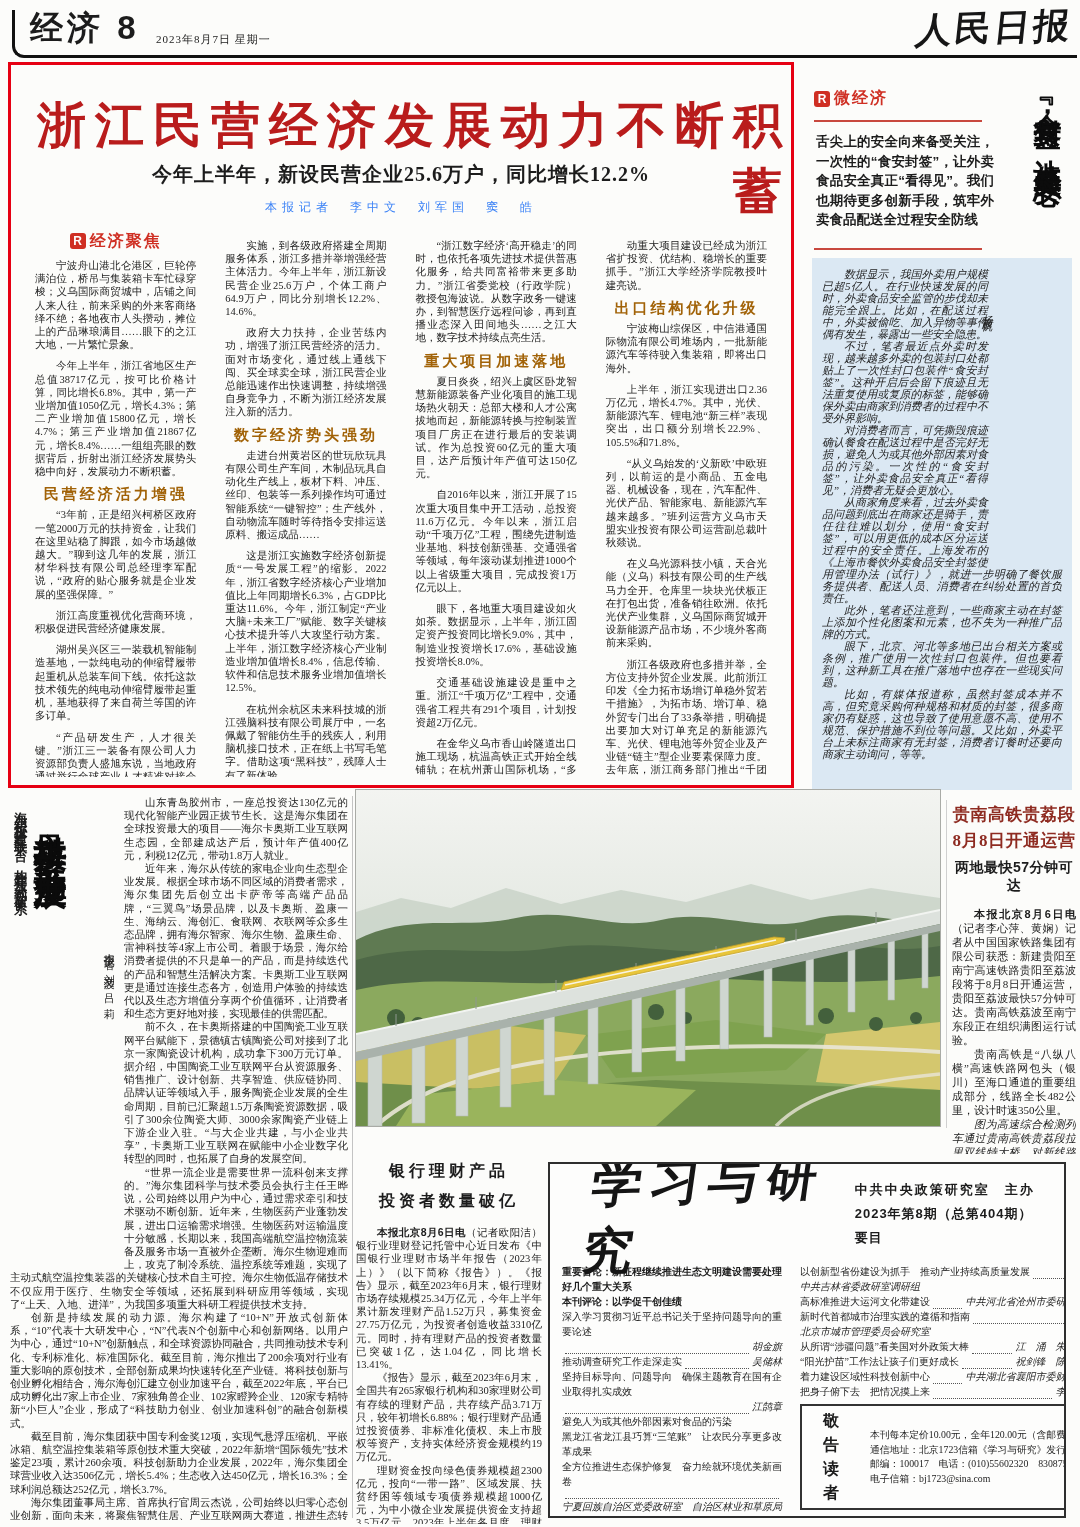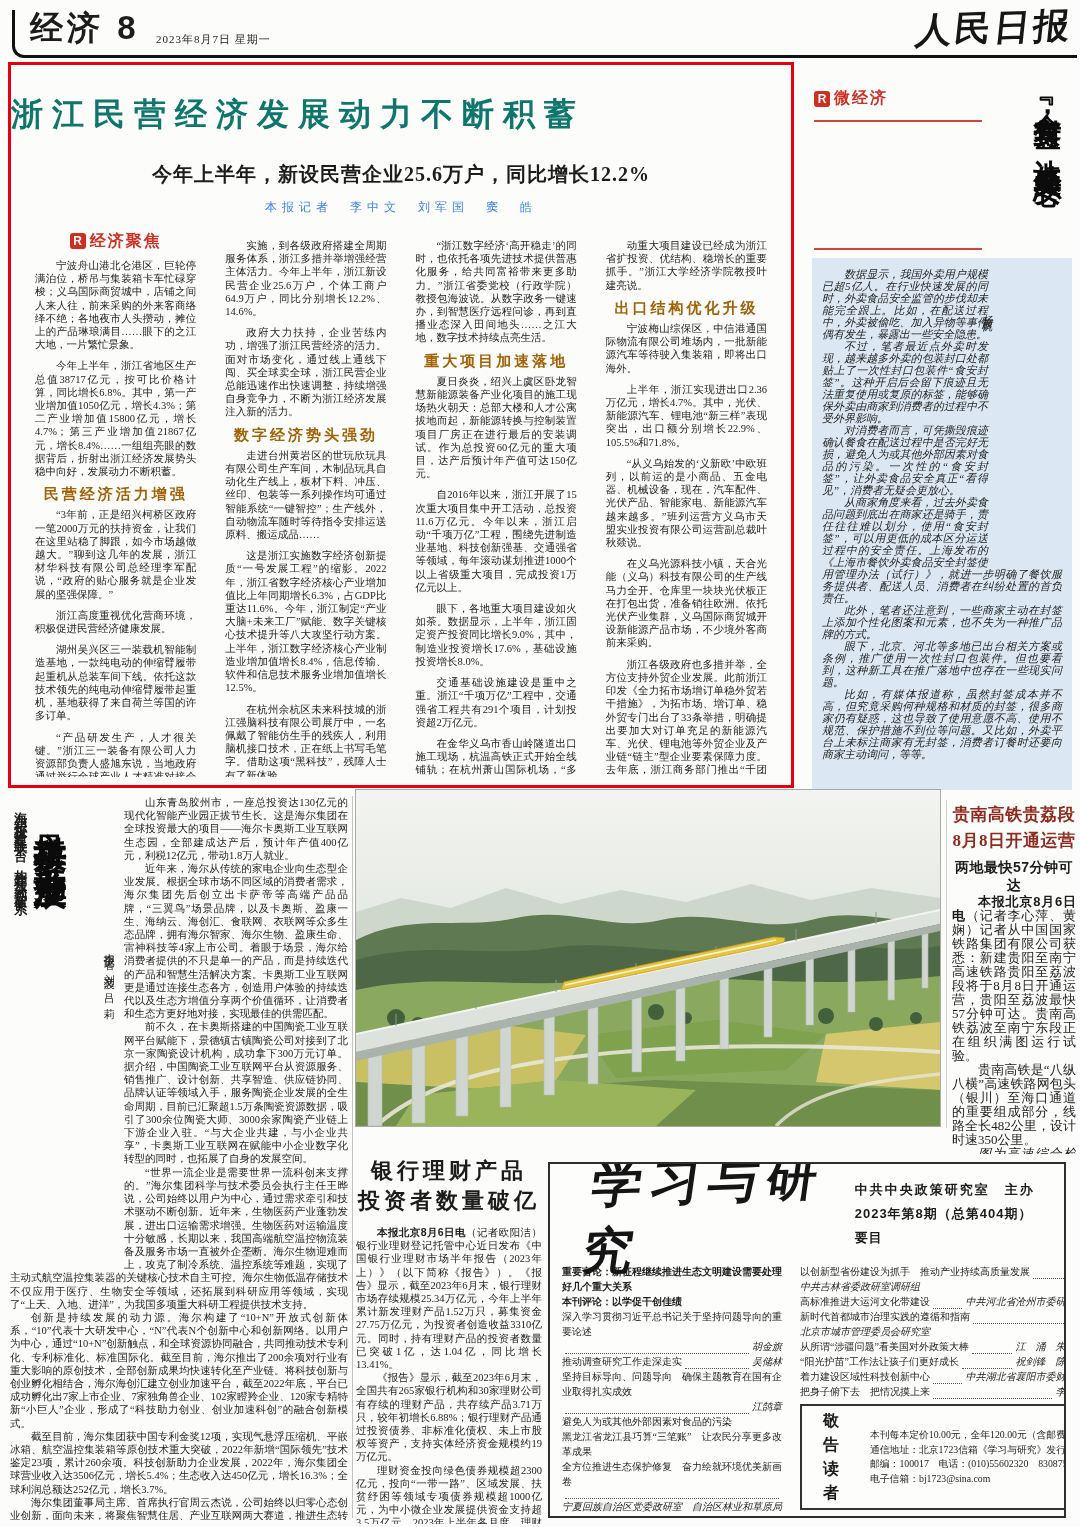--- a/index.html
+++ b/index.html
@@ -12,22 +12,22 @@
   #header{position:absolute;left:4px;top:0;width:1080px;height:58px;}
   #hdr-rule{position:absolute;left:8px;top:10px;width:1062px;height:45px;
             border-left:3px solid #111;border-bottom:3px solid #111;border-bottom-left-radius:12px;}
   #hdr-section{position:absolute;left:26px;top:6px;font-size:33px;font-weight:700;letter-spacing:4px;}
   #hdr-date{position:absolute;left:152px;top:32px;font-size:11px;letter-spacing:1px;color:#222;}
   #masthead{position:absolute;right:12px;top:4px;font-size:36px;font-weight:900;letter-spacing:3px;
             transform:skewX(-8deg) rotate(-2deg);color:#161616;}
 
   
   #main-box{position:absolute;left:8px;top:62px;width:780px;height:720px;border:3px solid #e60012;background:#fcfcfa;}
-  #main-headline{position:absolute;left:0;top:28px;width:100%;text-align:left;
-                 font-size:32px;font-weight:900;letter-spacing:9px;color:#0f766e;}
+  #main-headline{position:absolute;left:0;top:28px;width:100%;text-align:right;
+                 font-size:49px;font-weight:900;letter-spacing:9px;color:#b91c1c;}
   #main-subtitle{position:absolute;left:0;top:96px;width:100%;text-align:center;
                  font-size:20px;font-weight:700;letter-spacing:1px;}
   #main-byline{position:absolute;left:0;top:134px;width:100%;text-align:center;
                font-size:12px;letter-spacing:5px;color:#3b82f6;}
   #main-cols{position:absolute;left:16px;right:16px;top:166px;bottom:8px;display:flex;gap:13px;overflow:hidden;}
   .mcol{flex:1 1 0;overflow:hidden;font-size:10.5px;line-height:13.2px;text-align:justify;}
   .mcol .para{margin:8px;text-indent:2em;}
   .subhead{margin:9px 0 8px;text-align:center;font-size:15px;font-weight:700;letter-spacing:3px;color:#a16207;}
   .col-label{display:flex;justify-content:center;align-items:center;gap:4px;margin:2px 0 10px;}
   .rbox{display:inline-block;width:16px;height:16px;background:#cf2f23;color:#fff;border-radius:3px;
@@ -75,27 +75,27 @@
 
   
   #photo{position:absolute;left:356px;top:790px;width:584px;height:336px;outline:1px solid #a9aba6;overflow:hidden;}
   #photo svg{display:block;}
 
   
   #guinan{position:absolute;left:952px;top:802px;width:124px;height:352px;overflow:hidden;}
   #guinan-title{font-size:17px;font-weight:800;line-height:26px;text-align:center;color:#8e2b21;letter-spacing:0.5px;}
   #guinan-subtitle{margin-top:5px;text-align:center;font-size:14px;font-weight:600;letter-spacing:0.5px;
                    font-family:"Liberation Sans","DejaVu Sans",sans-serif;}
-  #guinan-body{font-size:13px;line-height:14px;text-align:justify;}
+  #guinan-body{margin-top:12px;font-size:11px;line-height:14px;text-align:justify;}
   #guinan-body .para{margin:0;text-indent:2em;}
   .lead{font-weight:700;font-family:"Liberation Sans","DejaVu Sans",sans-serif;font-style:normal;}
 
   
   #bank{position:absolute;left:356px;top:1156px;width:186px;height:368px;overflow:hidden;}
-  #bank-title{font-size:22px;font-weight:800;line-height:30px;text-align:center;letter-spacing:4px;
+  #bank-title{font-size:16px;font-weight:800;line-height:30px;text-align:center;letter-spacing:4px;
               font-family:"Liberation Sans","DejaVu Sans",sans-serif;}
   #bank-body{margin-top:10px;font-size:10.5px;line-height:13.2px;text-align:justify;}
   #bank-body .para{margin:0;text-indent:2em;}
 
   
   #study{position:absolute;left:548px;top:1162px;width:518px;height:356px;border:2px solid #2e2e2e;
          box-sizing:border-box;background:#fdfdfc;padding:6px 12px;overflow:hidden;}
   #study-head{display:flex;align-items:center;height:88px;}
   #study-brand{font-size:50px;font-weight:900;letter-spacing:8px;transform:skewX(-10deg) rotate(-2deg);
                color:#151515;margin-left:26px;}
@@ -179,20 +179,21 @@
         </div>
     </div>
   </div>
 
   <div id="micro">
     <div id="micro-label">
       <span class="rbox">R</span>
       <span class="label-text">微经济</span>
     </div>
     <div id="micro-rule1" class="micro-rule"></div>
+    <div id="micro-summary" class="hei">舌尖上的安全向来备受关注，一次性的“食安封签”，让外卖食品安全真正“看得见”。我们也期待更多创新手段，筑牢外卖食品配送全过程安全防线</div>
     <div id="micro-rule2" class="micro-rule"></div>
     <div id="micro-panel">
       <div id="micro-body">
         <div id="micro-float"></div>
         <div>
             <p class="para">数据显示，我国外卖用户规模已超5亿人。在行业快速发展的同时，外卖食品安全监管的步伐却未能完全跟上。比如，在配送过程中，外卖被偷吃、加入异物等事件偶有发生，暴露出一些安全隐患。</p>
             <p class="para">不过，笔者最近点外卖时发现，越来越多外卖的包装封口处都贴上了一次性封口包装件“食安封签”。这种开启后会留下痕迹且无法重复使用或复原的标签，能够确保外卖由商家到消费者的过程中不受外界影响。</p>
             <p class="para">对消费者而言，可凭撕毁痕迹确认餐食在配送过程中是否完好无损，避免人为或其他外部因素对食品的污染。一次性的“食安封签”，让外卖食品安全真正“看得见”，消费者无疑会更放心。</p>
             <p class="para">从商家角度来看，过去外卖食品问题到底出在商家还是骑手，责任往往难以划分，使用“食安封签”，可以用更低的成本区分运送过程中的安全责任。上海发布的《上海市餐饮外卖食品安全封签使用管理办法（试行）》，就进一步明确了餐饮服务提供者、配送人员、消费者在纠纷处置的首负责任。</p>
             <p class="para">此外，笔者还注意到，一些商家主动在封签上添加个性化图案和元素，也不失为一种推广品牌的方式。</p>

